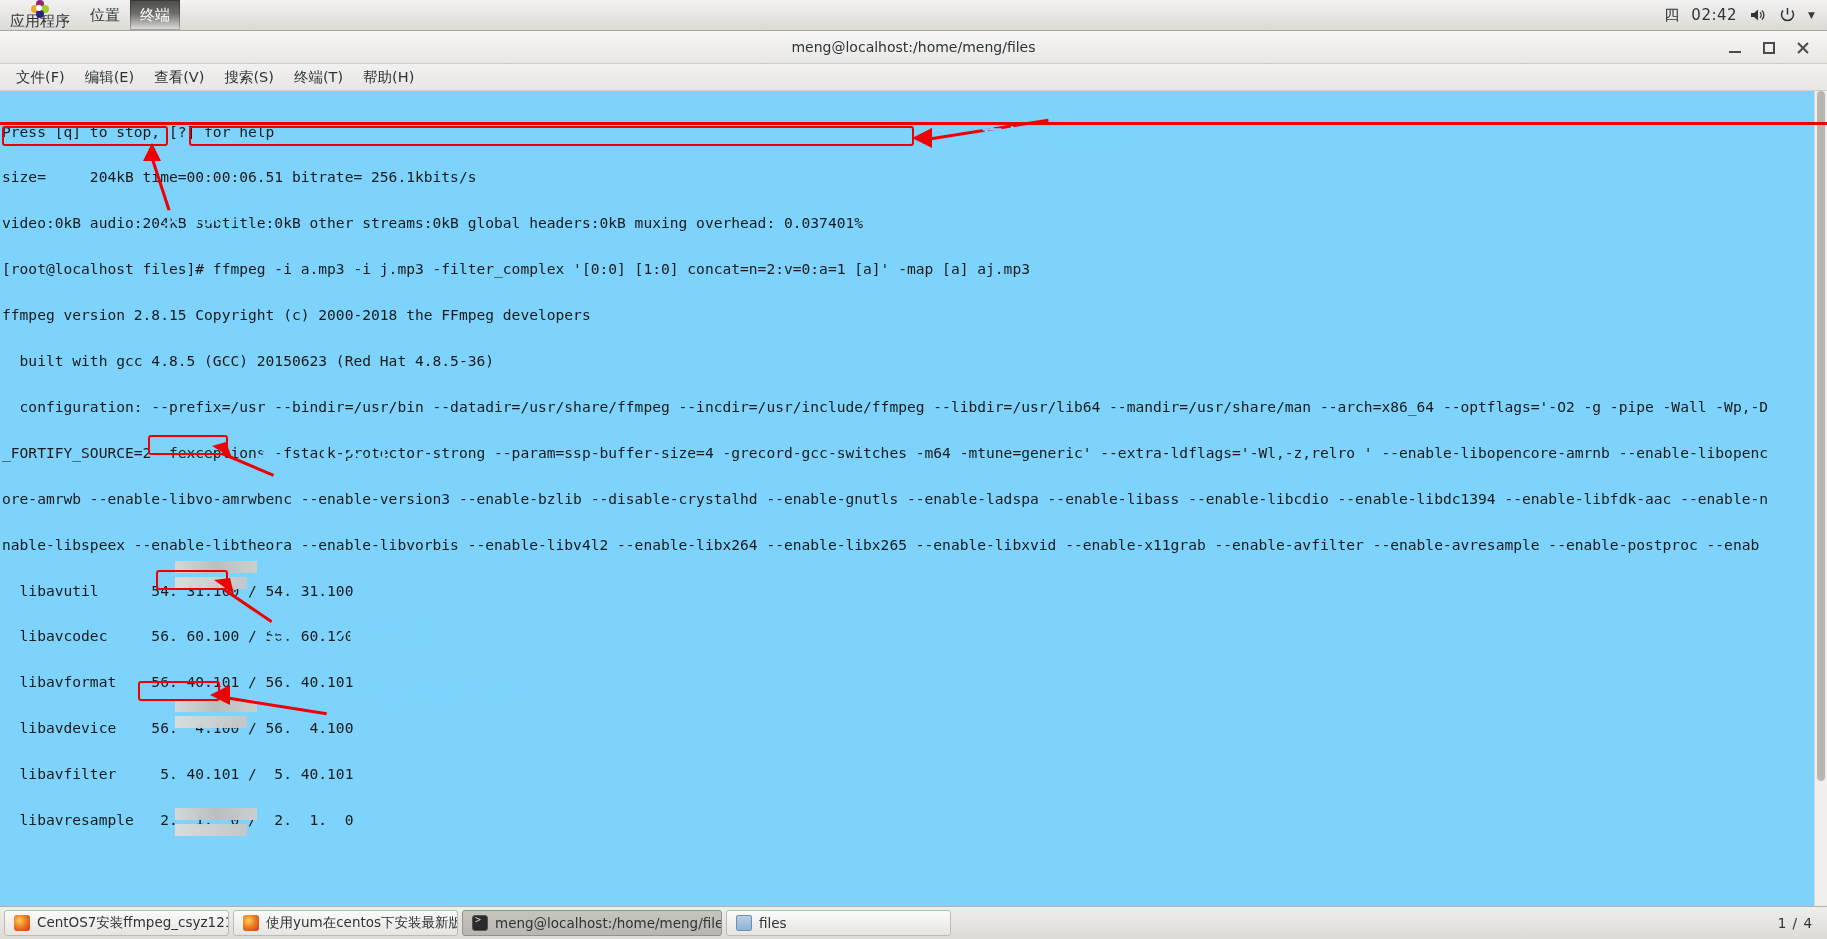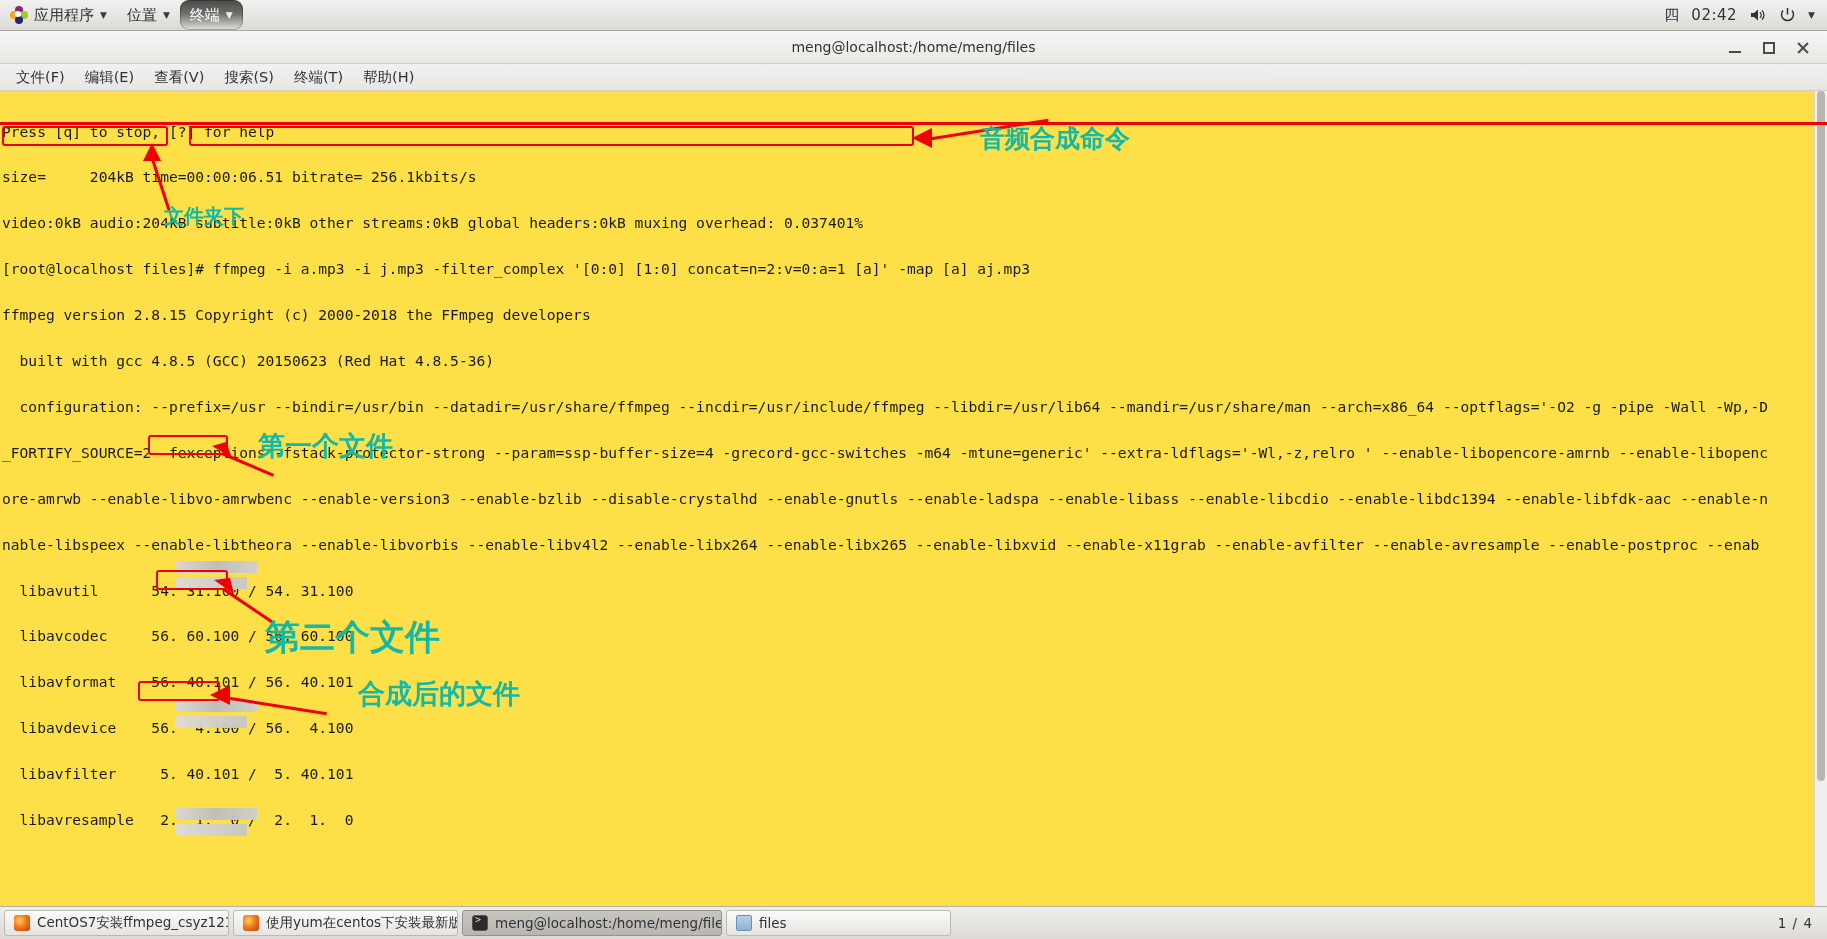--- a/index.html
+++ b/index.html
@@ -16,26 +16,26 @@
     position: absolute; left: 0; top: 0; width: 1827px; height: 31px;
     background: linear-gradient(to bottom, #f2f1f0 0%, #e7e6e4 50%, #dcdad5 100%);
     border-bottom: 1px solid #a8a6a2;
     display: flex; align-items: center;
     font-size: 15px; color: #2e3436;
   }
   .tp-item {
     display: flex; align-items: center; gap: 6px;
     padding: 0 10px; height: 30px; line-height: 30px;
     font-family: "DejaVu Sans", sans-serif;
+    flex-direction: column;
   }
   .tp-item.active {
     background: linear-gradient(to bottom,#4a4a48,#6d6d6a 45%,#d9d7d3 95%);
     color: #ffffff;
     box-shadow: inset 0 0 0 1px rgba(0,0,0,0.25);
-    border-radius: 9px;
   }
   .tp-arrow { font-size: 9px; line-height: 1; color: #3a3a38; }
   .tp-item.active .tp-arrow { color: #efefef; }
   .tp-spacer { flex: 1 1 auto; }
   .tp-right { display: flex; align-items: center; gap: 12px; padding-right: 12px; font-size: 15px;}
   .tp-clock { letter-spacing: 0.5px; }
   .foot-logo {
     width: 18px; height: 18px; position: relative; display:inline-block;
   }
   .foot-logo span {
@@ -72,21 +72,21 @@
     background: linear-gradient(to bottom,#f2f1ef,#e8e6e3);
     border-bottom: 1px solid #d2cfca;
     display: flex; align-items: center; padding-left: 6px;
     font-size: 14.5px; color: #2e3436;
   }
   .menu-item { padding: 2px 10px; text-align: center; }
 
   
   .term-body {
     flex: 1 1 auto; position: relative; overflow: hidden;
-    background: #fde047;
+    background: #7dd3fc;
   }
   .term-text {
     position: absolute; left: 0; top: 0;
     font-family: "DejaVu Sans Mono", monospace;
     font-size: 14.6px;
     line-height: 15.3px;
     color: #1a1a1a;
     white-space: pre;
     padding: 2px 0 0 2px;
   }
@@ -102,21 +102,21 @@
     background: #b9b6b1; border-radius: 5px;
   }
 
   
   .anno { position: absolute; pointer-events: none; }
   .anno-box {
     border: 2.5px solid #ef0000;
     border-radius: 3px;
   }
   .anno-label {
-    color: #14b8a6;
+    color: #7dd3fc;
     font-family: "DejaVu Sans", sans-serif;
     font-weight: 700;
     white-space: nowrap;
   }
   .anno-line { background: #ef0000; transform-origin: 0 50%; height: 3px; }
 
   
   .taskbar {
     position: absolute; left: 0; bottom: 0; width: 1827px; height: 33px;
     background: linear-gradient(to bottom,#efeeec,#dedbd6);

